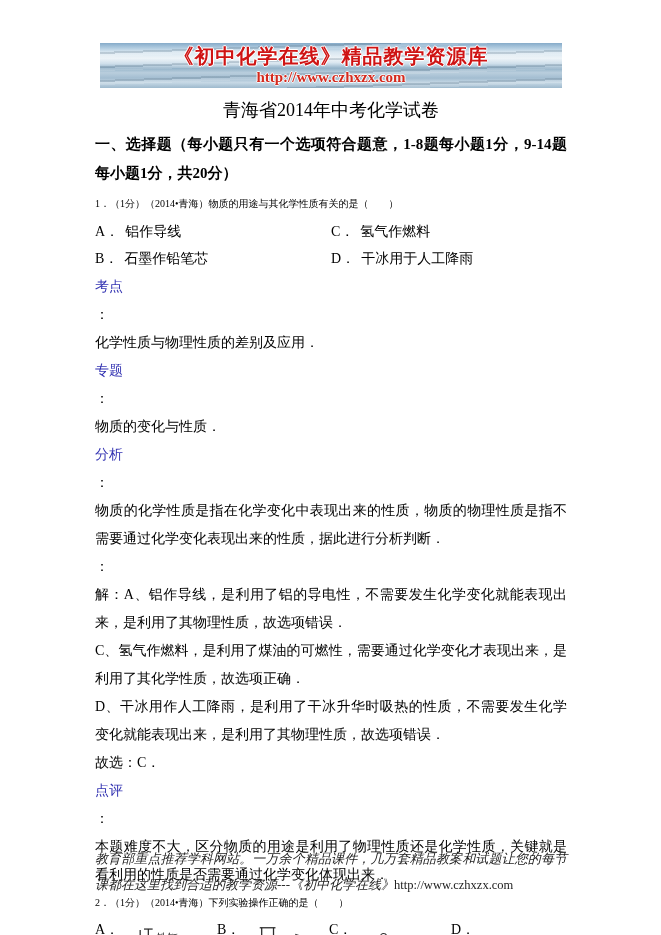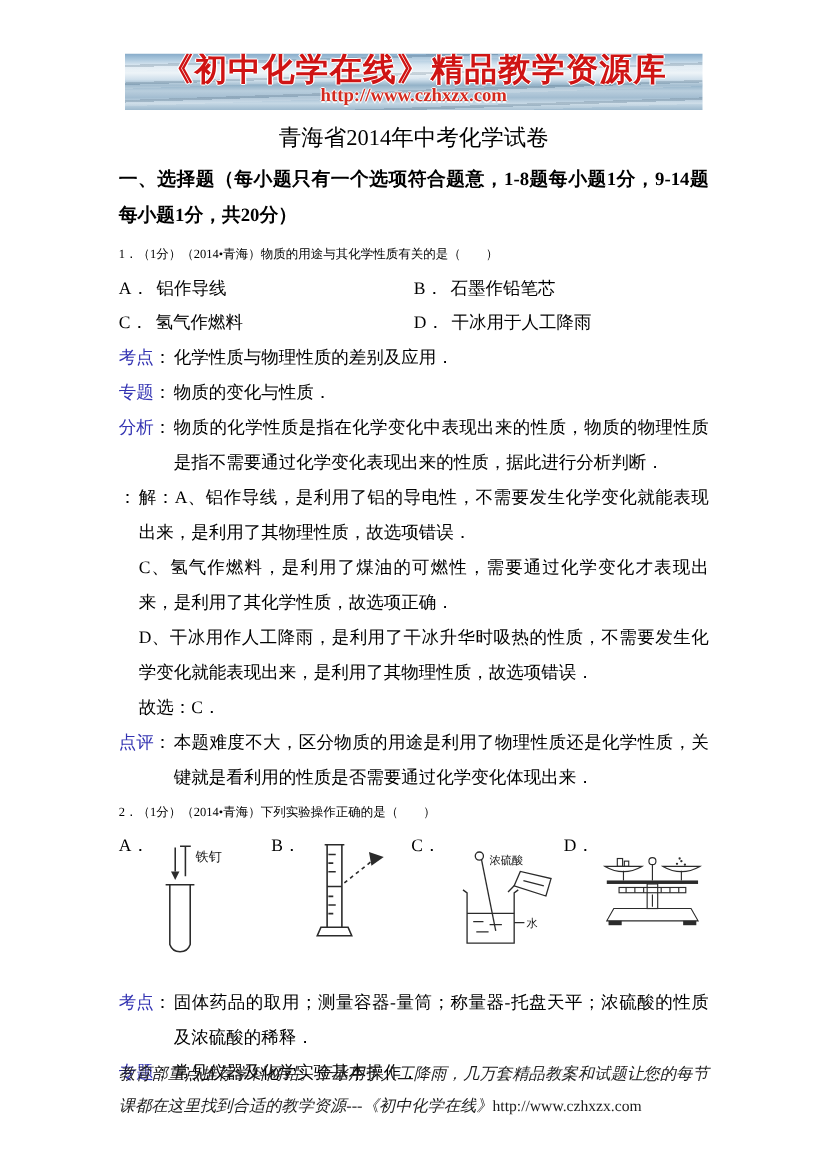--- a/index.html
+++ b/index.html
@@ -18,21 +18,21 @@
   }
   .banner:after{
     content:"";position:absolute;left:0;top:0;width:100%;height:100%;
     background:repeating-linear-gradient(178deg,
       rgba(70,95,115,0) 0 9px, rgba(70,95,115,.22) 9px 11px,
       rgba(255,255,255,.15) 11px 14px);
     pointer-events:none;
   }
   .banner-title{
     position:relative;z-index:2;margin-top:1px;
-    font-size:26px;line-height:24px;font-weight:bold;letter-spacing:1px;
+    font-size:20px;line-height:24px;font-weight:bold;letter-spacing:1px;
     color:#cf1414;
     text-shadow:-1px 0 0 #fff,1px 0 0 #fff,0 -1px 0 #fff,0 1px 0 #fff;
   }
   .banner-url{
     position:relative;z-index:2;
     font-size:15px;line-height:18px;font-weight:bold;color:#d42a1e;
     text-shadow:-1px 0 0 rgba(255,255,255,.85),1px 0 0 rgba(255,255,255,.85),
                 0 -1px 0 rgba(255,255,255,.85),0 1px 0 rgba(255,255,255,.85);
   }
   
@@ -41,21 +41,21 @@
     text-align:center;font-size:18px;font-weight:normal;line-height:32px;
     margin:0 0 4px 0;
   }
   .section-heading{
     font-size:15px;font-weight:bold;line-height:29px;text-align:justify;margin:0 0 2px 0;
   }
   .stem{font-size:10px;line-height:28px;margin:0;font-family:Liberation Serif, serif;}
   .options{display:flex;flex-wrap:wrap;margin:0 0 1px 0;}
   .opt{width:50%;box-sizing:border-box;font-size:14px;line-height:27px;}
   .opt .opt-text{margin-left:6px;}
-  .block{display:flex;font-size:14px;line-height:28px;}
+  .block{display:flex;font-size:14px;line-height:28px;flex-direction:column;}
   .lbl{color:#3333b2;white-space:nowrap;flex:0 0 auto;}
   .colon{white-space:nowrap;flex:0 0 auto;margin-right:2px;}
   .blk-body{flex:1;text-align:justify;}
   .blk-body p{margin:0;}
   
   .figs{display:flex;height:118px;margin:4px 0 2px 0;}
   .fig{display:flex;align-items:flex-start;}
   .fig-a{width:122px;}.fig-b{width:112px;}.fig-c{width:122px;}.fig-d{width:116px;}
   .fig-label{font-size:14px;line-height:18px;margin-right:2px;}
   .fig svg{display:block;}
@@ -84,24 +84,24 @@
 
   <div class="section-heading">一、选择题（每小题只有一个选项符合题意，1-8题每小题1分，9-14题每小题1分，共20分）</div>
 
   <p class="stem">1．（1分）（2014•青海）物质的用途与其化学性质有关的是（　　）</p>
 
   <div class="options">
     <div class="opt">
       <span>A．</span><span class="opt-text">铝作导线</span>
     </div>
     <div class="opt">
+      <span>C．</span><span class="opt-text">氢气作燃料</span>
+    </div>
+    <div class="opt">
       <span>B．</span><span class="opt-text">石墨作铅笔芯</span>
-    </div>
-    <div class="opt">
-      <span>C．</span><span class="opt-text">氢气作燃料</span>
     </div>
     <div class="opt">
       <span>D．</span><span class="opt-text">干冰用于人工降雨</span>
     </div>
   </div>
 
   <div class="block">
     <span class="lbl">考点</span>
       <span class="colon">：</span>
     <div class="blk-body">化学性质与物理性质的差别及应用．</div>
@@ -230,14 +230,14 @@
 
   <div class="block">
     <span class="lbl">专题</span>
       <span class="colon">：</span>
     <div class="blk-body">常见仪器及化学实验基本操作．</div>
   </div>
 
 </div>
 
 <div class="footer">
-  <span>教育部重点推荐学科网站。干冰用于人工降雨，几万套精品教案和试题让您的每节课都在这里找到合适的教学资源---《初中化学在线》</span><span class="url">http://www.czhxzx.com</span>
+  <span>教育部重点推荐学科网站。一万余个精品课件，几万套精品教案和试题让您的每节课都在这里找到合适的教学资源---《初中化学在线》</span><span class="url">http://www.czhxzx.com</span>
 </div>
 
 </body></html>

